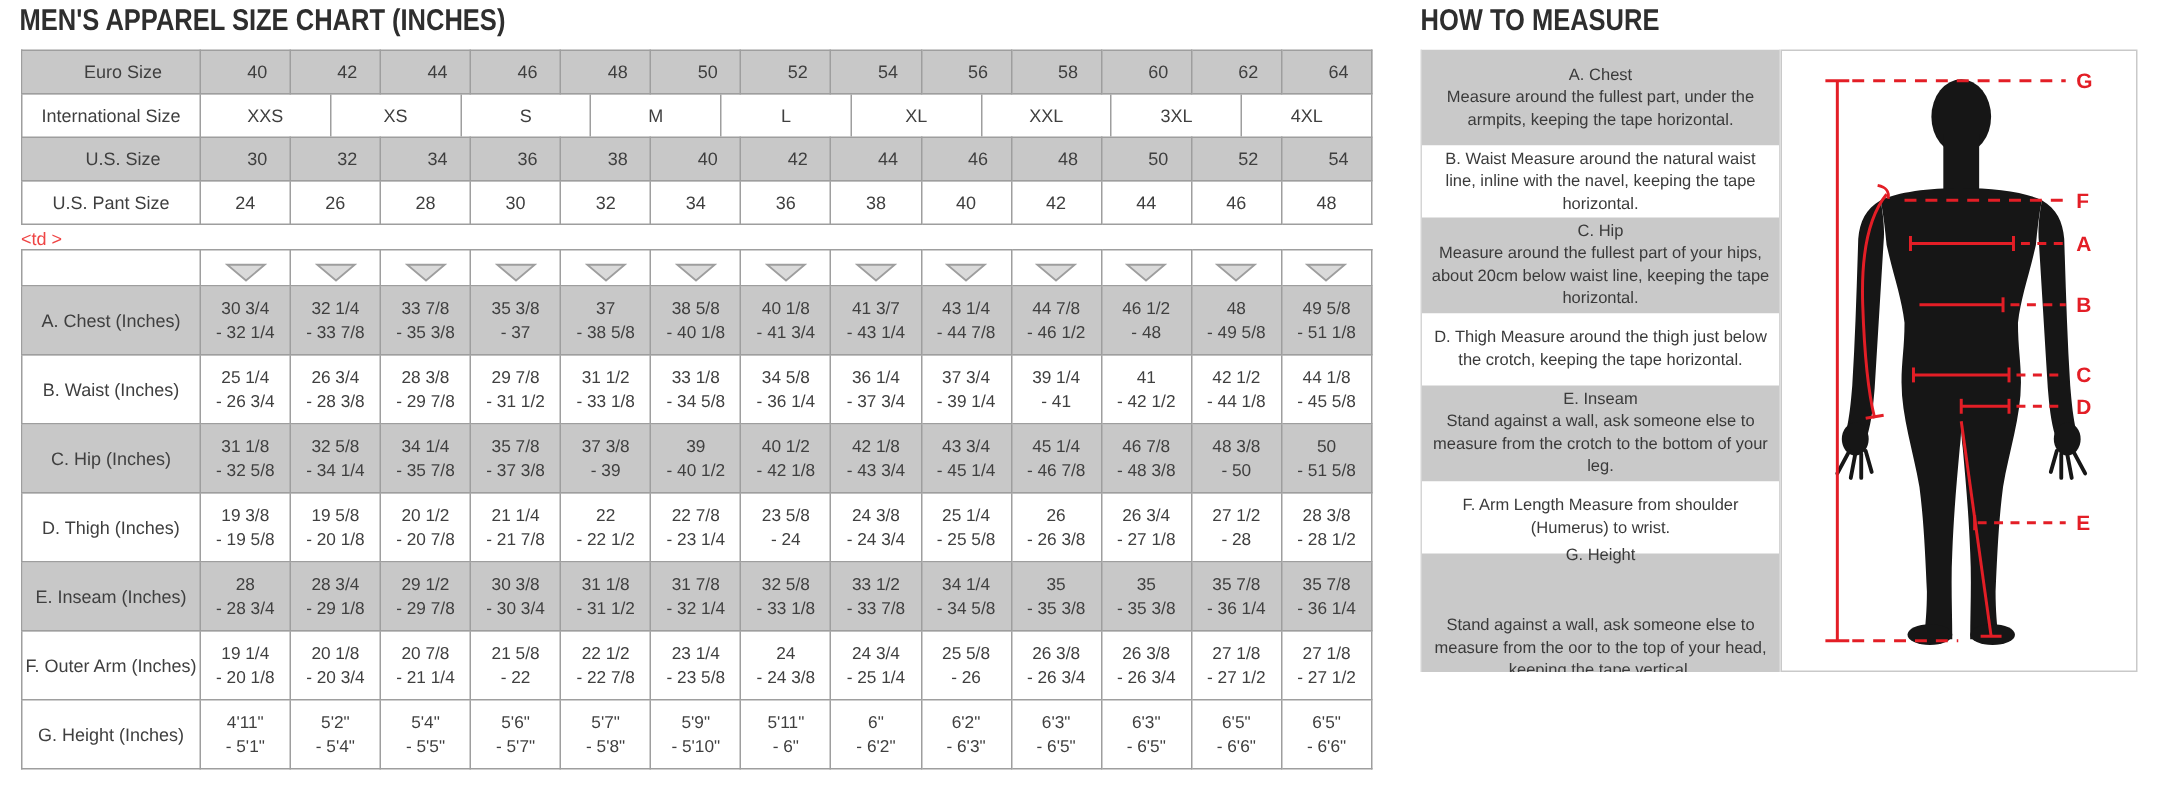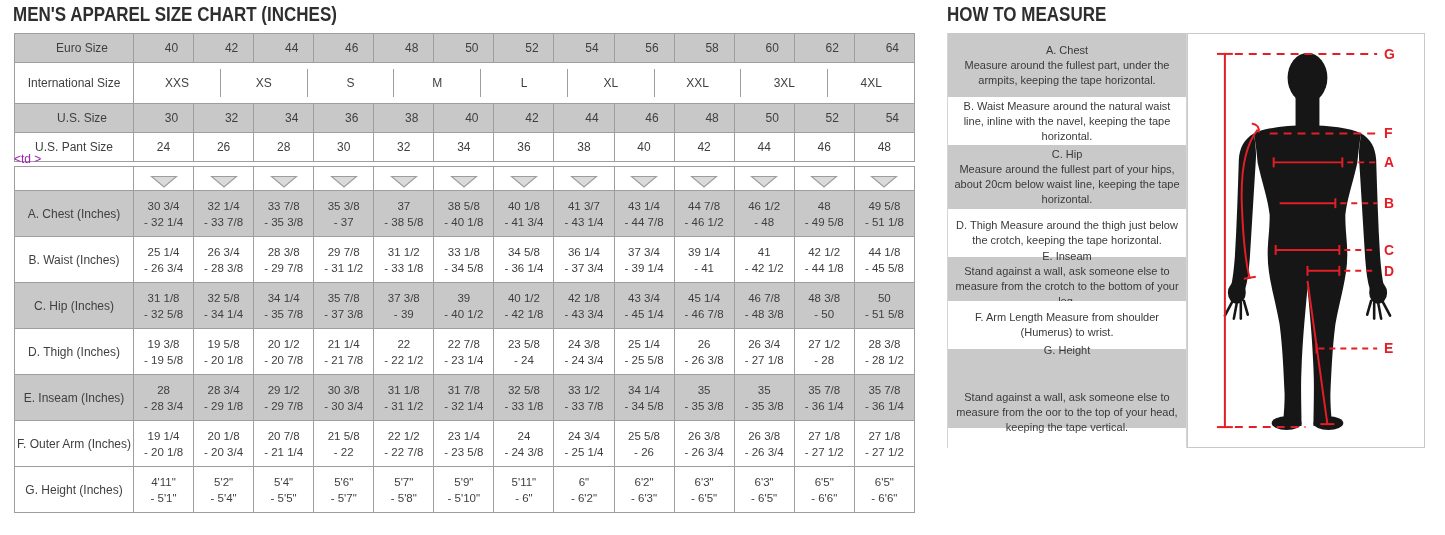--- a/index.html
+++ b/index.html
@@ -11,46 +11,46 @@
   #right-title{left:947px;top:3px;}
 
   table{border-collapse:collapse;table-layout:fixed;background:#fff;}
   td{padding:0;text-align:center;vertical-align:middle;border:1px solid #9e9e9e;color:#3f3f3f;}
 
   #size-table{position:absolute;left:14px;top:33px;width:901px;}
   #size-table td{height:28px;font-size:12px;}
   #size-table tr.shaded td{background:#c8c8c8;padding-left:16px;}
   #size-table tr.shaded td:nth-child(n+3){border-left-color:#c2c2c2;}
   #size-table td.merged{padding:0;}
-  .intl{display:flex;width:100%;height:40px;align-items:center;}
+  .intl{display:flex;width:100%;height:28px;align-items:flex-start;}
   .intl div{flex:1;text-align:center;line-height:28px;border-left:1px solid #9e9e9e;}
   .intl div:first-child{border-left:none;}
 
-  .stray{position:absolute;left:14px;top:152px;font-size:12px;color:#a21caf;}
+  .stray{position:absolute;left:14px;top:152px;font-size:12px;color:#ef4444;}
 
   #measure-table{position:absolute;left:14px;top:166px;width:901px;}
   #measure-table td{font-size:11.5px;line-height:16px;}
   #measure-table tr.chevrons td{height:23px;background:#fff;}
   #measure-table tr.chevrons svg{display:block;margin:5px auto 0 auto;}
   #measure-table tr.data-row td{height:45px;}
   #measure-table tr.shaded td{background:#c8c8c8;}
   #measure-table tr.shaded td:nth-child(n+3){border-left-color:#e3e3e3;}
   #measure-table td.lbl{font-size:12px;}
 
   .instructions{position:absolute;left:947px;top:33px;width:240px;height:415px;
                 display:flex;flex-direction:column;border-left:1px solid #d5d5d5;border-right:1px solid #d5d5d5;
                 box-sizing:border-box;overflow:hidden;}
   .instr{flex:0 0 auto;box-sizing:border-box;display:flex;flex-direction:column;justify-content:center;
          text-align:center;font-size:11px;line-height:15px;color:#3a3a3a;padding:13px 5px;background:#fff;}
   .instr.shaded{background:#c9c9c9;}
   .instr:nth-child(1){height:64px;}
   .instr:nth-child(2){height:48px;}
   .instr:nth-child(3){height:64px;}
   .instr:nth-child(4){height:48px;}
-  .instr:nth-child(5){height:44px;}
+  .instr:nth-child(5){height:64px;}
   .instr:nth-child(6){height:48px;}
   .instr:nth-child(7){height:79px;gap:32px;}
 
   .diagram{position:absolute;left:1187px;top:33px;width:238px;height:415px;background:#fff;
            border:1px solid #c9c9c9;box-sizing:border-box;}
 </style>
 </head>
 <body>
 
 <div class="canvas">

